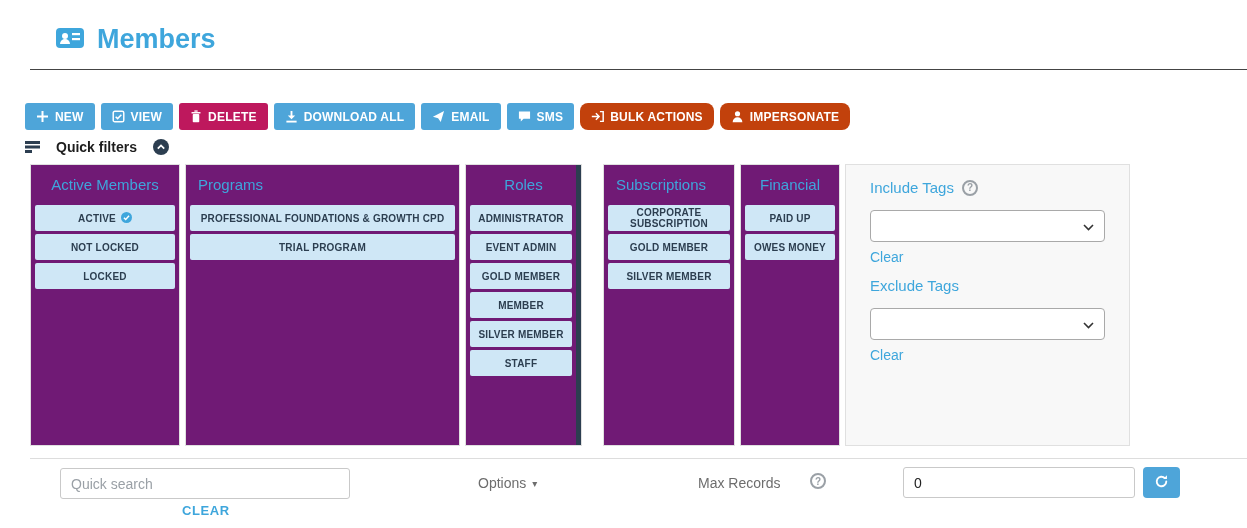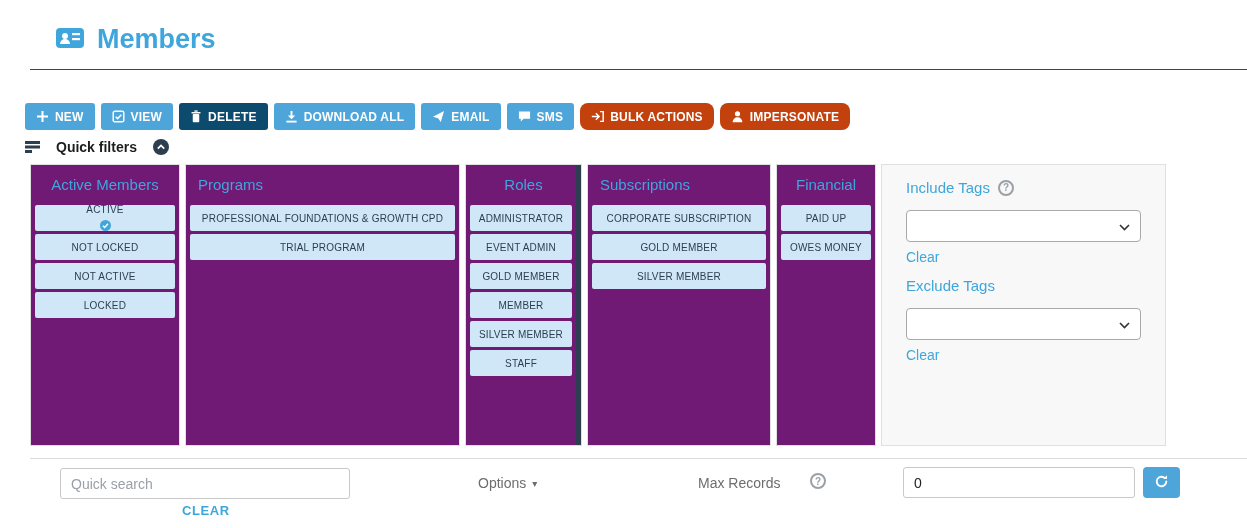--- a/index.html
+++ b/index.html
@@ -10,43 +10,43 @@
   .page-header { display:flex; align-items:center; gap:12px; padding:24px 0 0 55px; }
   .page-title { color:#3EA6DC; font-size:27px; font-weight:700; }
   .title-rule { border-bottom:1px solid #444; margin:14px 0 0 30px; }
 
   
   .toolbar { display:flex; gap:6px; margin:33px 0 0 25px; }
   .btn { display:inline-flex; align-items:center; gap:6px; border:none; cursor:pointer;
     color:#fff; font-weight:700; font-size:12px; padding:0 11px; height:27px;
     border-radius:3px; font-family:inherit; letter-spacing:.2px; }
   .btn.blue { background:#4EA5D9; }
-  .btn.orange { background:#0c4a6e; }
+  .btn.orange { background:#be185d; }
   .btn.dark { background:#c2410c;border-radius:8px; }
   .btn svg { display:block; }
 
   
   .qf-row { display:flex; align-items:flex-start; gap:16px; margin:9px 0 0 25px; }
   .qf-label { font-size:14px; font-weight:700; color:#1d1d1d; }
 
   
   .filter-panel { display:flex; gap:5px; margin:5px 0 0 30px; height:282px; }
   .fcol { border:1px solid #e0e0e0; background:#701a75; height:100%; overflow:hidden; }
   .fcol-title { color:#3EA6DC; font-size:15px; padding:11px 12px 9px 12px; white-space:nowrap; }
   .fcol.center .fcol-title { text-align:center; padding-left:4px; padding-right:4px; }
   .fitem { background:#CFE7F6; margin:3px 4px; height:26px; border-radius:2px;
     display:flex; align-items:center; justify-content:center; gap:5px;
-    font-size:10px; font-weight:400; color:#2C3E50; letter-spacing:.2px;
-    text-align:center; cursor:pointer; padding:0 3px;flex-direction:column; }
+    font-size:10px; font-weight:700; color:#2C3E50; letter-spacing:.2px;
+    text-align:center; cursor:pointer; padding:0 3px; }
   .col-active { width:150px; }
   .col-programs { width:275px; }
   .col-roles { width:117px; position:relative; }
   .col-roles .fitem { margin-right:9px; }
   .roles-scrollbar { position:absolute; top:0; right:0; width:5px; height:100%; background:#2C3E50; }
-  .col-subs { width:184px; }
+  .col-subs { width:132px;margin-left:16px; }
   .col-fin { width:100px; }
 
   
   .tags-panel { width:285px; border:1px solid #e0e0e0; background:#f8f8f8; padding:14px 24px; }
   .tags-head { display:flex; align-items:center; gap:8px; margin-bottom:14px; }
   .tags-title { color:#3EA6DC; font-size:15px; }
   .help-icon { width:16px; height:16px; border-radius:50%; border:2px solid #9aa0a6;
     color:#9aa0a6; font-size:10px; font-weight:700; display:inline-flex;
     align-items:center; justify-content:center; cursor:pointer; }
   .fake-select { background:#fff; border:1px solid #a9a9a9; border-radius:4px; height:32px;
@@ -187,23 +187,20 @@
         <span>ACTIVE</span>
         <span><svg width="11" height="11" viewBox="0 0 12 12">
               <circle cx="6" cy="6" r="6" fill="#3EA6DC"></circle>
               <path d="M3.2 6.2l1.9 1.9 3.7-3.9" fill="none" stroke="#fff" stroke-width="1.6"></path>
             </svg></span>
       </div>
       <div class="fitem">
           <span>NOT LOCKED</span>
         </div>
       <div class="fitem">
-          <span>NOT ACTIVE</span>
-        </div>
-      <div class="fitem">
           <span>LOCKED</span>
         </div>
     </div>
 
     <div class="fcol col-programs">
       <div class="fcol-title">Programs</div>
       <div class="fitem">
           <span>PROFESSIONAL FOUNDATIONS &amp; GROWTH CPD</span>
         </div>
       <div class="fitem">

